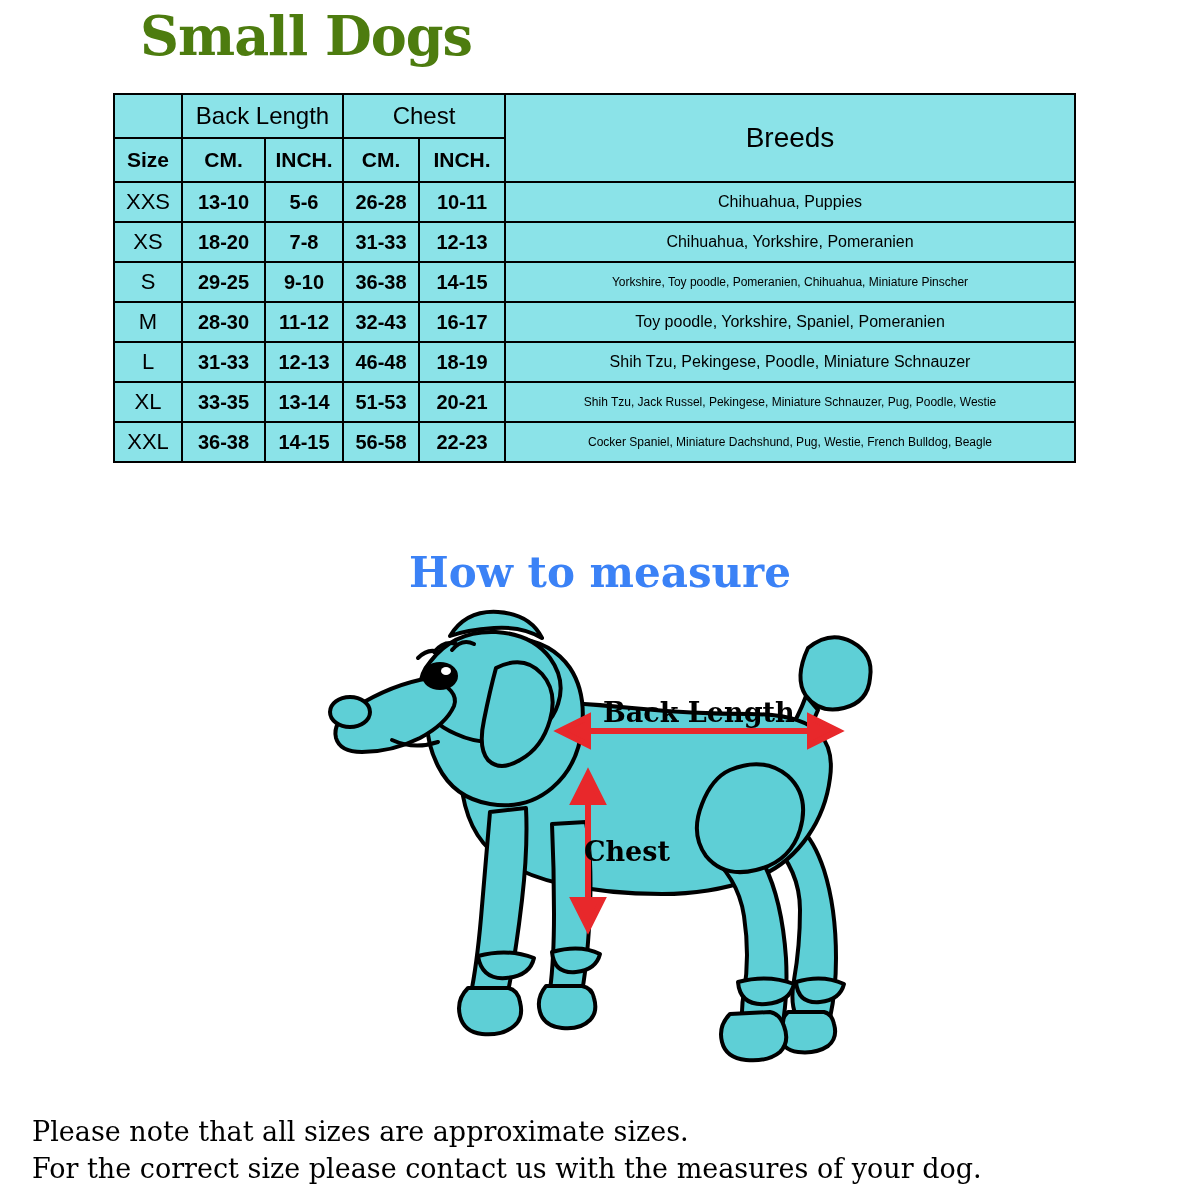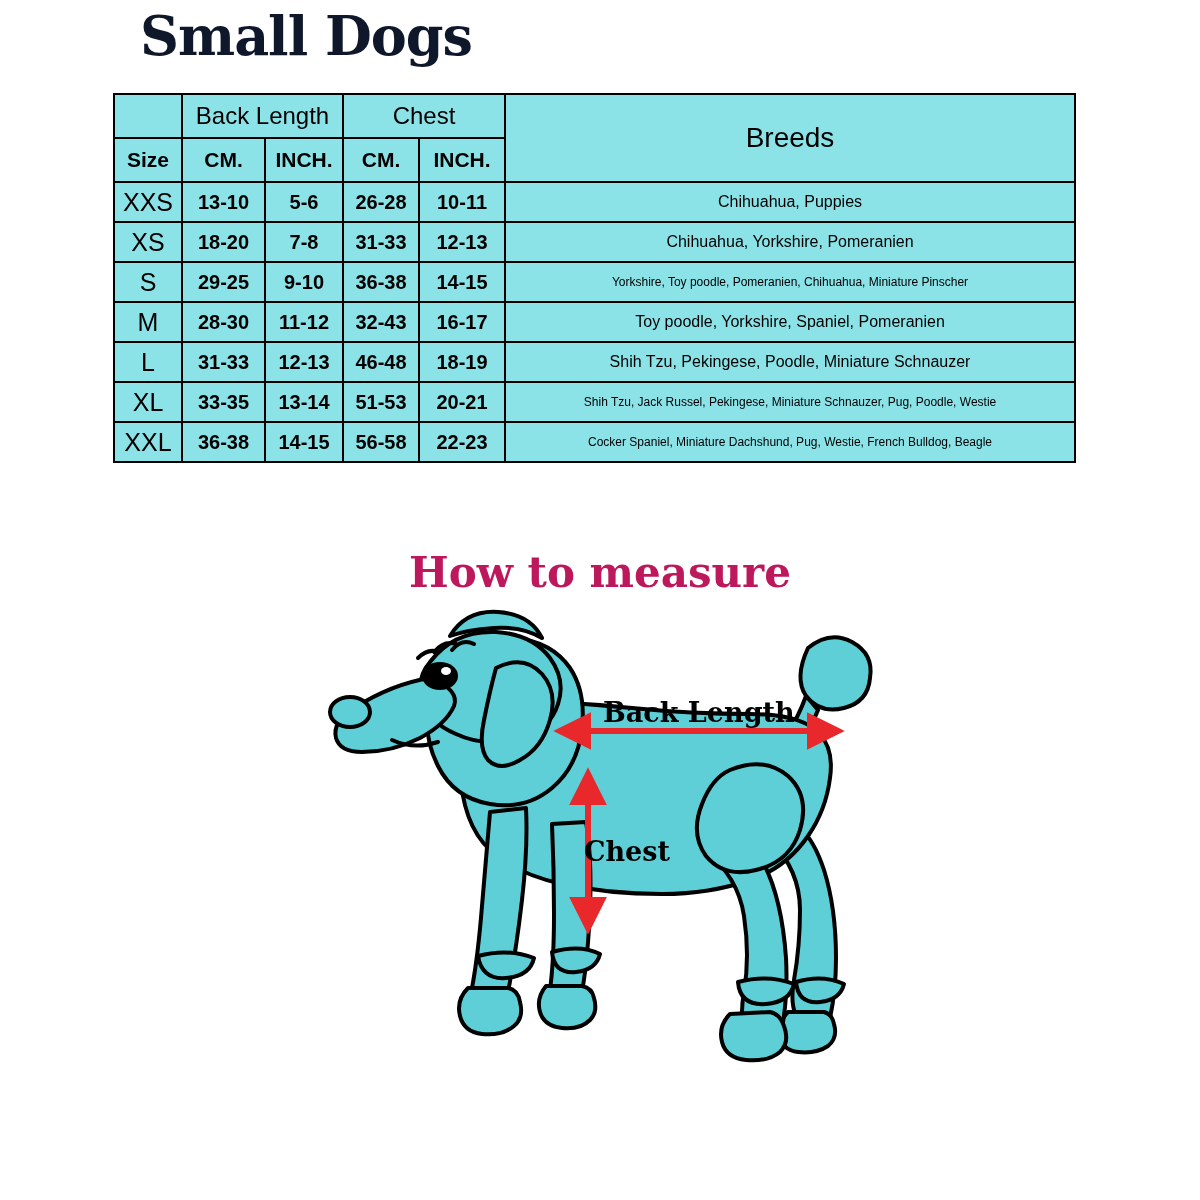--- a/index.html
+++ b/index.html
@@ -17,21 +17,21 @@
 
   
   #title {
     position: absolute;
     left: 140px;
     top: 4px;
     font-family: "DejaVu Serif", serif;
     font-weight: bold;
     font-size: 54px;
     letter-spacing: -1px;
-    color: #0f172a;
+    color: #4d7c0f;
   }
 
   
   #size-table-wrap {
     position: absolute;
     left: 113px;
     top: 93px;
     width: 961px;
   }
   table.size-table {
@@ -62,21 +62,21 @@
   .hdr-size {
     font-size: 21px;
     color: #e8282b;
     font-weight: bold;
   }
   .hdr-breeds {
     font-size: 28px;
     font-weight: normal;
   }
   td.size-cell {
-    font-size: 25px;
+    font-size: 22px;
     height: 38px;
   }
   td.num-cell {
     font-size: 20px;
     font-weight: bold;
   }
   td.breeds-cell {
     font-size: 16px;
     text-align: left;
     padding-left: 6px;
@@ -98,21 +98,21 @@
   
   #howto-title {
     position: absolute;
     left: 0;
     right: 0;
     top: 548px;
     text-align: center;
     font-family: "DejaVu Serif", serif;
     font-weight: bold;
     font-size: 42px;
-    color: #be185d;
+    color: #3b82f6;
   }
 
   #figure {
     position: absolute;
     left: 300px;
     top: 600px;
     width: 620px;
     height: 470px;
   }
   #figure svg { display: block; }
@@ -299,13 +299,15 @@
       <polygon points="288,174 274,202 302,202"></polygon>
       <polygon points="288,328 274,300 302,300"></polygon>
     </g>
   </svg>
 </div>
 
 <div class="meas-label" id="label-back-length">Back Length</div>
 <div class="meas-label" id="label-chest">Chest</div>
 
 <div id="notes">
+  <div>Please note that all sizes are approximate sizes.</div>
+  <div>For the correct size please contact us with the measures of your dog.</div>
 </div>
 
 </body></html>

